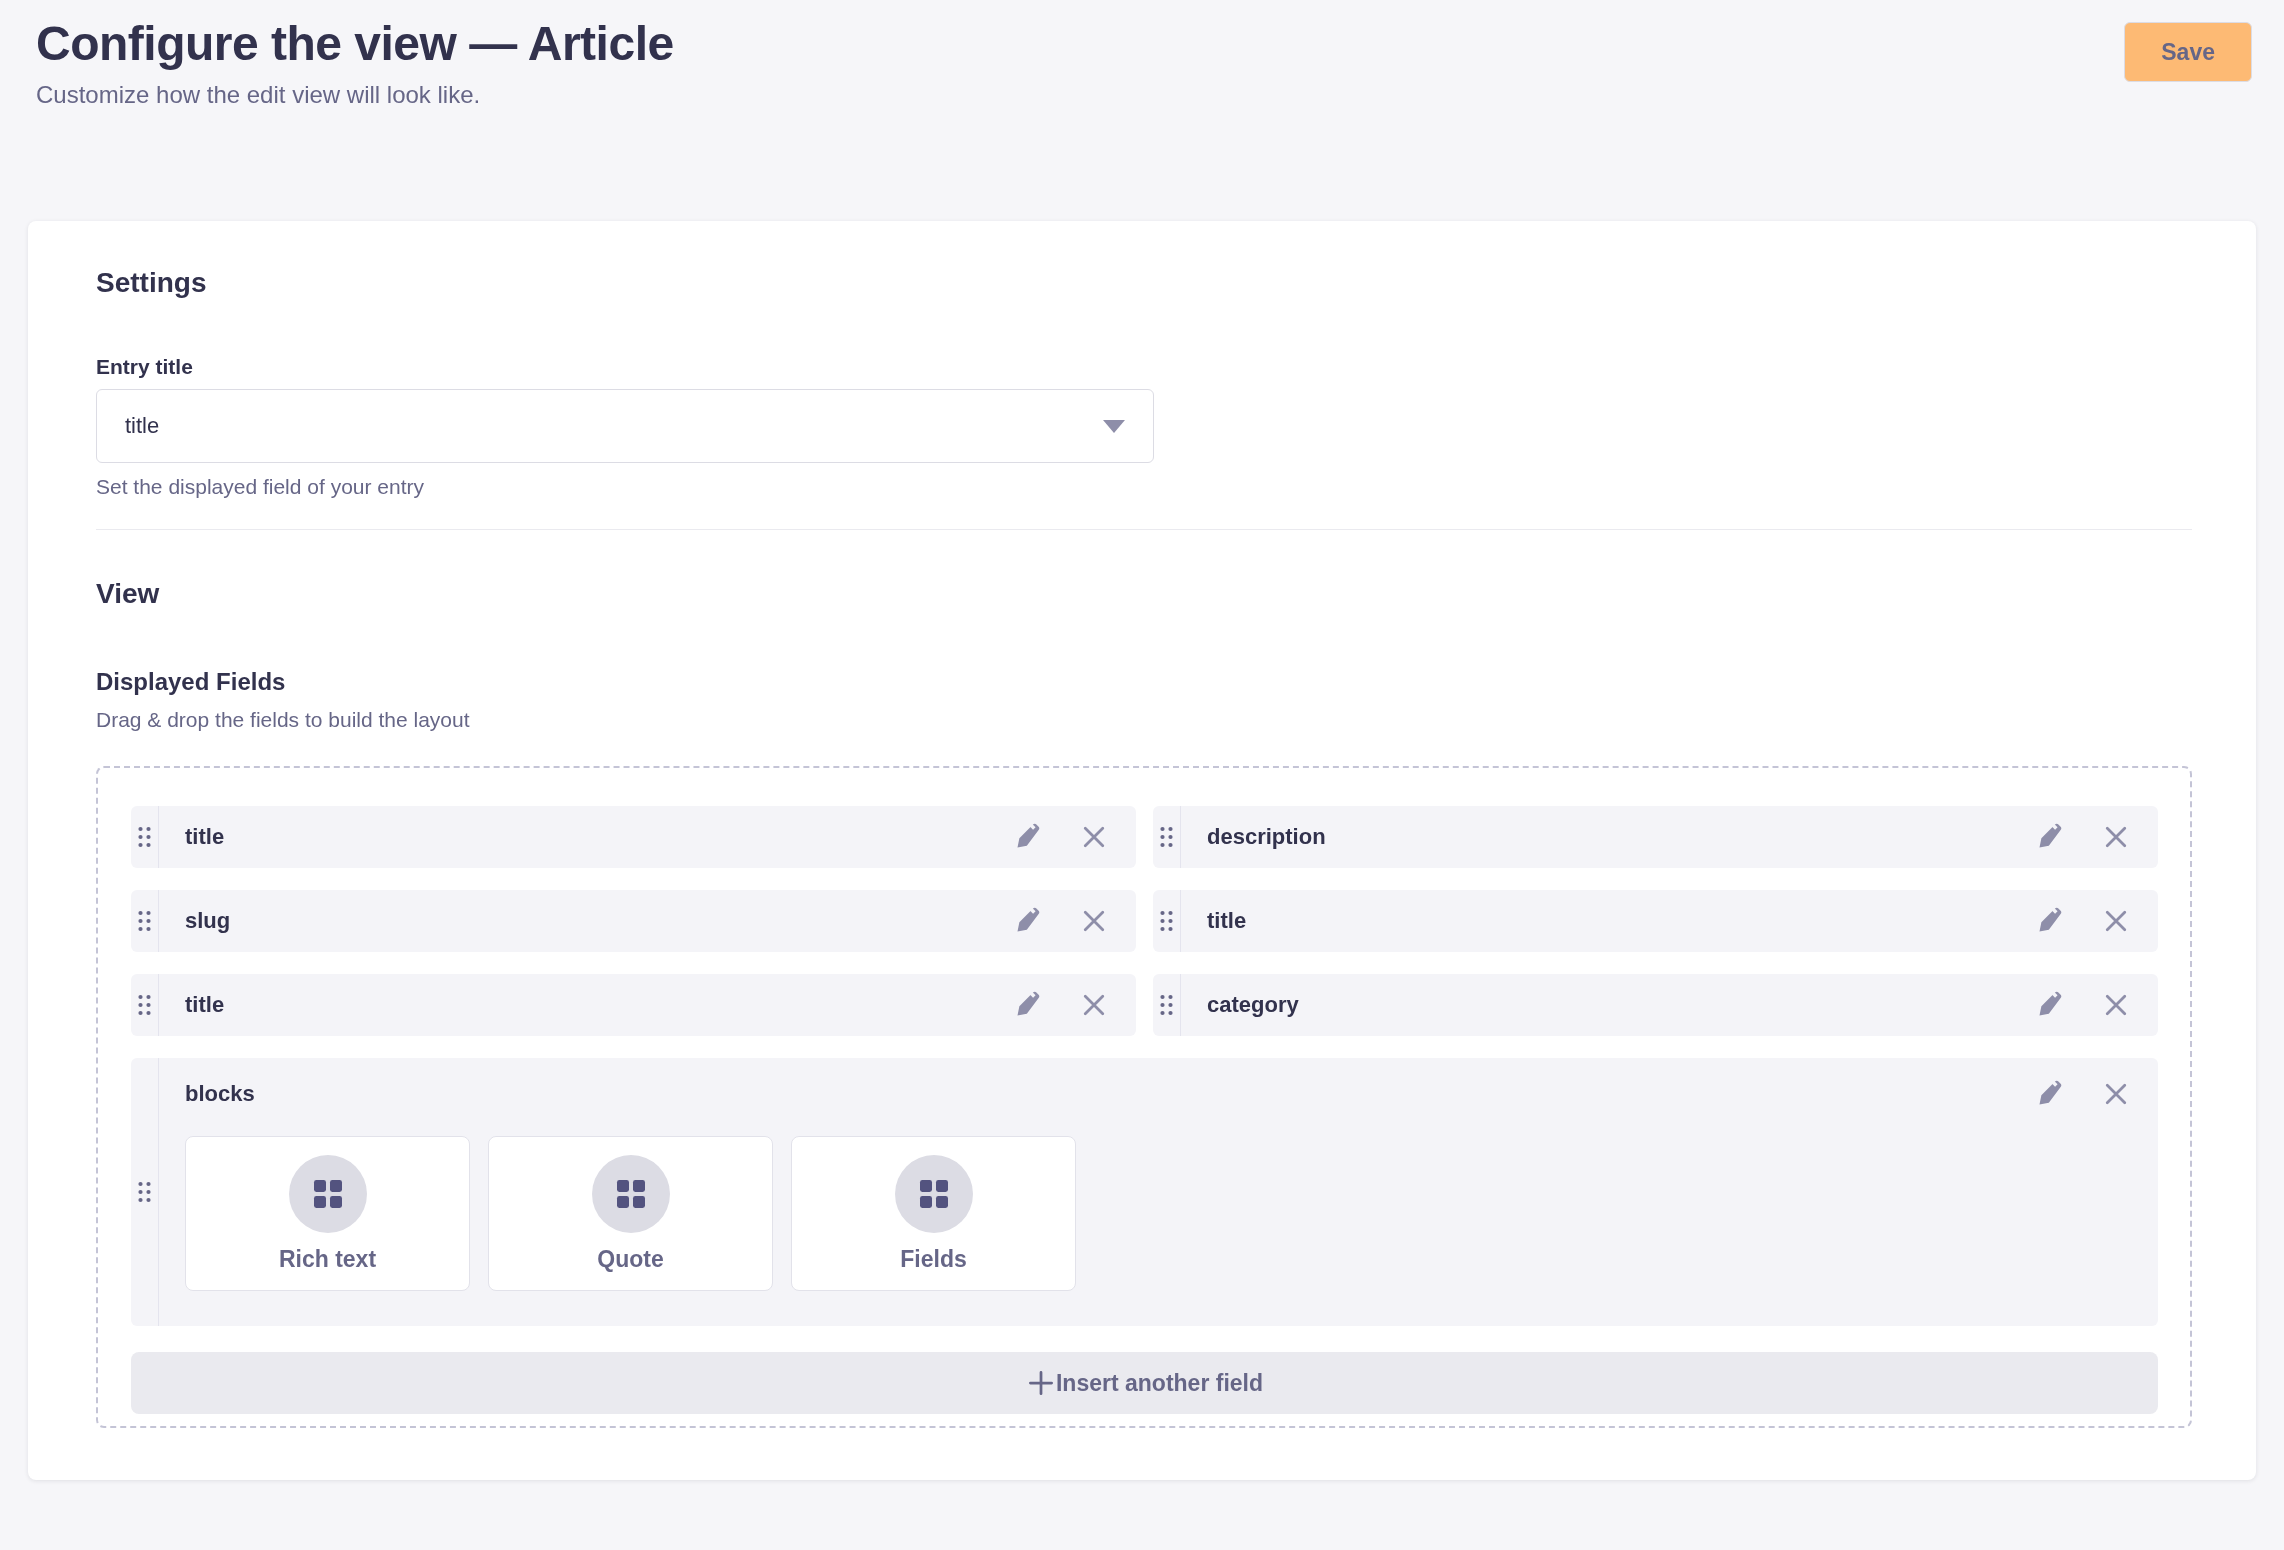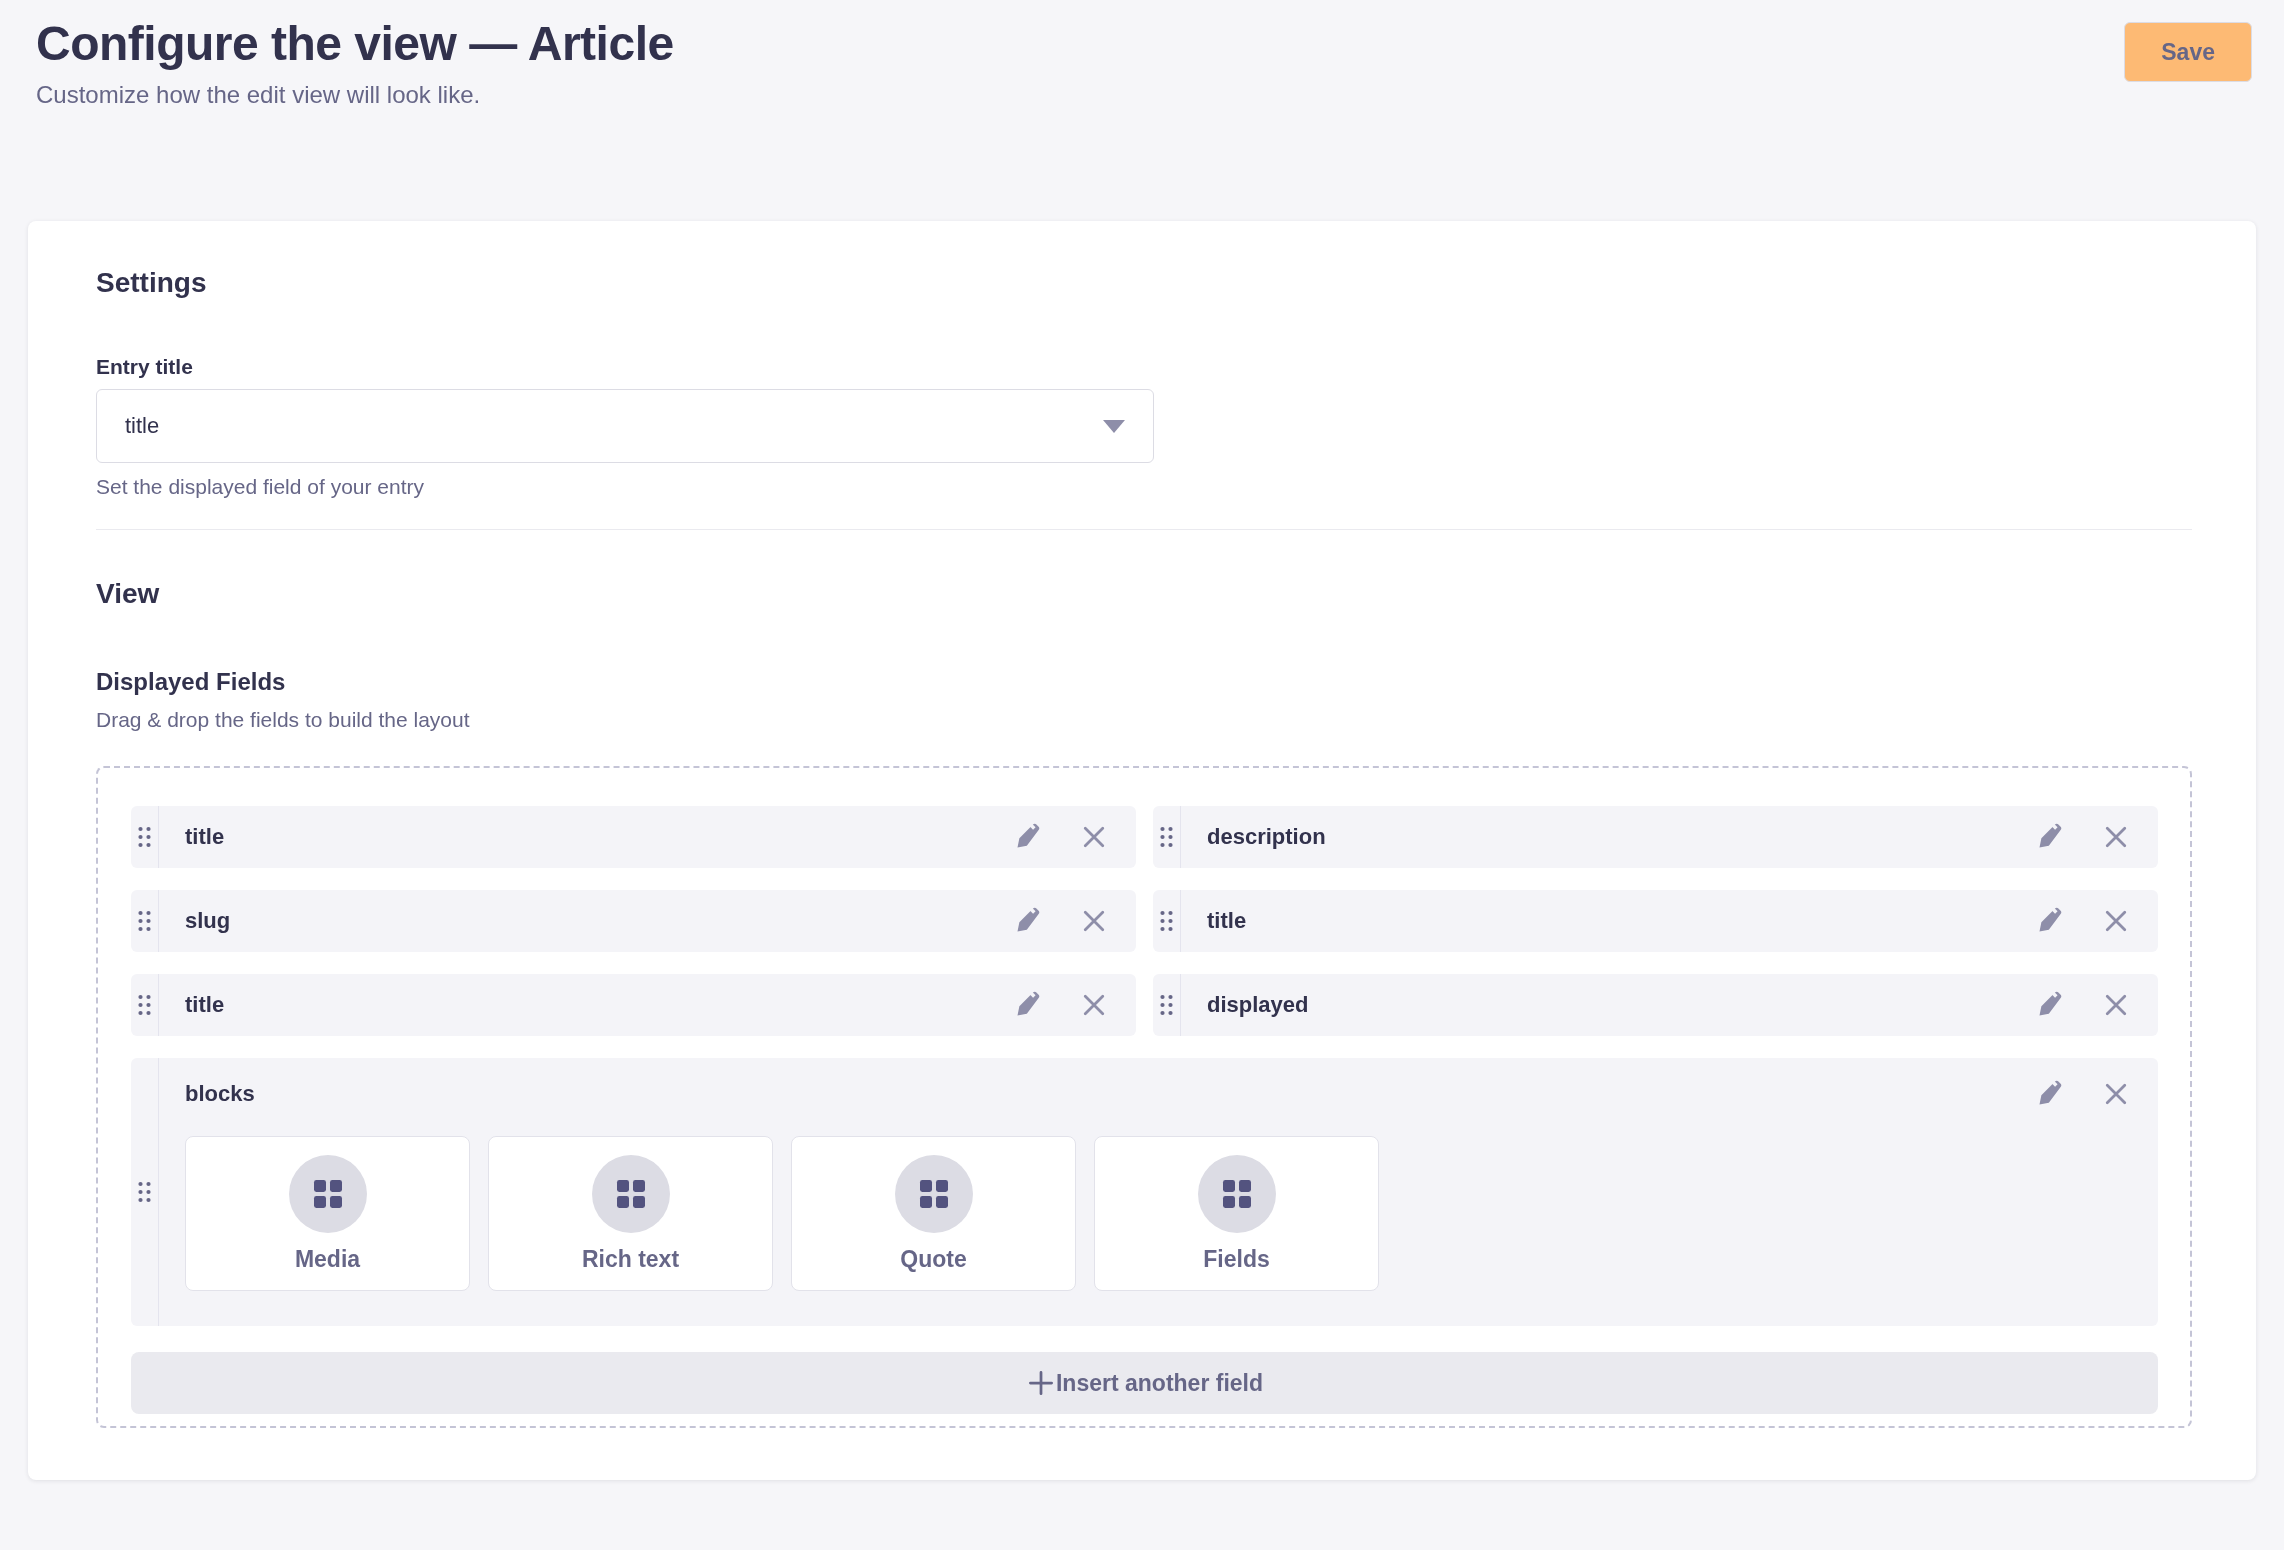--- a/index.html
+++ b/index.html
@@ -356,21 +356,21 @@
                 </button>
             </span>
           </div>
 
           <div class="field-card">
             <span class="drag">
                 <svg width="15" height="22" viewBox="0 0 15 22">
                   <use href="#dots"></use>
                 </svg>
               </span>
-            <span class="fname">displayed</span>
+            <span class="fname">category</span>
             <span class="actions">
               <button class="icon-btn">
                   <svg width="28" height="28" viewBox="0 0 24 24">
                     <use href="#pencil"></use>
                   </svg>
                 </button>
               <button class="icon-btn">
                   <svg width="28" height="28" viewBox="0 0 24 24">
                     <use href="#xcross"></use>
                   </svg>
@@ -396,28 +396,20 @@
                     </svg>
                   </button>
                 <button class="icon-btn">
                     <svg width="28" height="28" viewBox="0 0 24 24">
                       <use href="#xcross"></use>
                     </svg>
                   </button>
               </span>
             </div>
             <div class="tiles">
-              <div class="tile">
-                <span class="tile-circle">
-                    <svg width="32" height="32" viewBox="0 0 24 24">
-                      <use href="#gridicon"></use>
-                    </svg>
-                  </span>
-                <span class="tile-label">Media</span>
-              </div>
               <div class="tile">
                 <span class="tile-circle">
                     <svg width="32" height="32" viewBox="0 0 24 24">
                       <use href="#gridicon"></use>
                     </svg>
                   </span>
                 <span class="tile-label">Rich text</span>
               </div>
               <div class="tile">
                 <span class="tile-circle">

